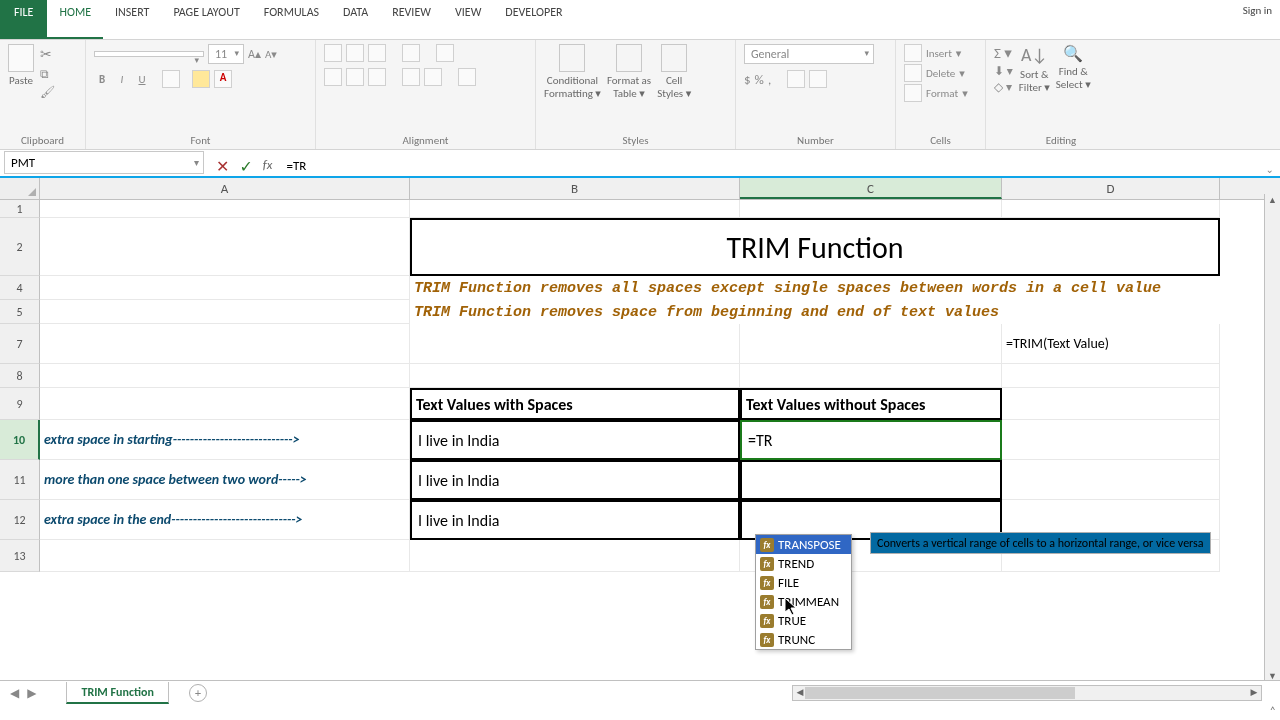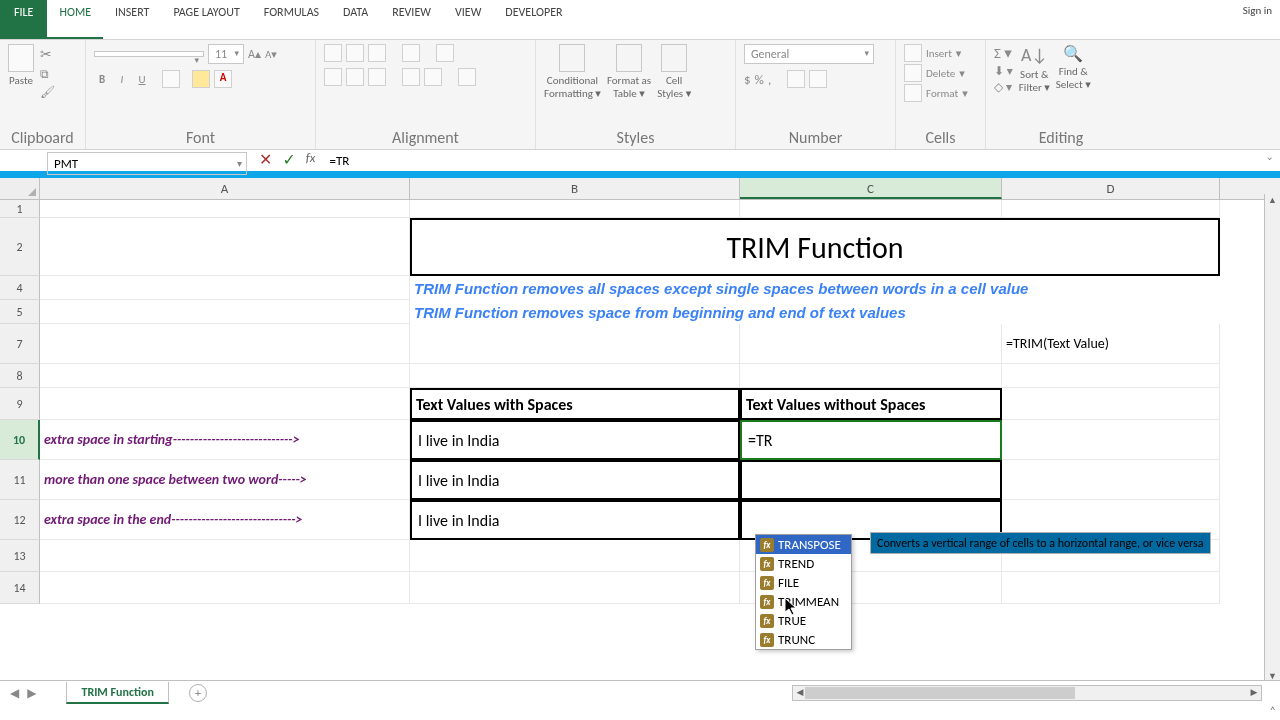--- a/index.html
+++ b/index.html
@@ -9,32 +9,32 @@
 .tab-bar { display: flex; background: #fff; height: 40px; border-bottom: 1px solid #d4d4d4; }
 .file-tab { background: #217346; color: #fff; padding: 5px 14px; font-size: 12px; }
 .ribbon-tab { padding: 5px 12px; font-size: 12px; color: #444; cursor: pointer; }
 .ribbon-tab.active { color: #217346; border-bottom: 2px solid #217346; }
 .signin { margin-left: auto; padding: 4px 8px; font-size: 11px; color: #444; }
 
 
 .ribbon { display: flex; background: #f5f5f5; border-bottom: 1px solid #d4d4d4; height: 110px; font-size: 11px; color: #8a8a8a; }
 .group { display: flex; flex-direction: column; border-right: 1px solid #e0e0e0; padding: 4px 8px 2px; }
 .group-body { flex: 1; display: flex; align-items: flex-start; gap: 6px; }
-.group-label { text-align: center; font-size: 16px; color: #777; padding-top: 2px; position: relative; }
+.group-label { text-align: center; font-size: 11px; color: #777; padding-top: 2px; position: relative; }
 .btn-stack { display: flex; flex-direction: column; align-items: center; gap: 2px; }
 .big-icon { width: 26px; height: 28px; border: 1px solid #c8c8c8; }
 .label { font-size: 11px; color: #6a6a6a; text-align: center; }
 .mini-row { display: flex; gap: 4px; align-items: center; }
 .mini-btn { width: 18px; height: 18px; border: 1px solid #d0d0d0; background: #fafafa; }
 .dropdown-field { border: 1px solid #c8c8c8; background: #fff; padding: 2px 18px 2px 6px; font-size: 12px; color: #888; position: relative; }
 .dropdown-field::after { content: '▾'; position: absolute; right: 4px; top: 2px; font-size: 9px; color: #888; }
 .collapse-btn { position: absolute; right: 4px; bottom: 2px; font-size: 12px; color: #777; }
 
 
-.formula-row { display: flex; align-items: flex-start; border-bottom: 7px solid #0ea5e9; height: 28px; background: #fff; padding-left: 43px; }
+.formula-row { display: flex; align-items: flex-end; border-bottom: 2px solid #0ea5e9; height: 28px; background: #fff; }
 .name-box { width: 200px; border: 1px solid #c8c8c8; margin: 2px 4px; padding: 3px 6px; font-size: 13px; position: relative; }
 .name-box::after { content: '▾'; position: absolute; right: 4px; top: 4px; font-size: 10px; color: #888; }
 .fx-btns { display: flex; gap: 10px; padding: 0 8px; color: #666; }
 .fx-cancel, .fx-enter { font-size: 16px; color: #a83232; cursor: pointer; }
 .fx-enter { color: #2a7a2a; }
 .fx-label { font-style: italic; font-size: 13px; }
 .formula-input { flex: 1; padding: 3px 6px; font-size: 13px; border: none; }
 .fx-expand { padding: 0 6px; font-size: 10px; color: #888; }
 
 
@@ -48,24 +48,24 @@
 
 .rows { position: relative; }
 .grid-row { display: flex; height: 24px; }
 .grid-row.tall { height: 58px; }
 .grid-row.med { height: 40px; }
 .row-h { width: 40px; background: #f0f0f0; border-right: 1px solid #c0c0c0; border-bottom: 1px solid #d9d9d9; text-align: center; font-size: 12px; color: #555; display: flex; align-items: center; justify-content: center; }
 .row-h.active { background: #d8ebd8; border-right: 2px solid #217346; font-weight: bold; color: #217346; }
 .cell { border-right: 1px solid #e8e8e8; border-bottom: 1px solid #e8e8e8; padding: 2px 4px; font-size: 14px; overflow: visible; white-space: nowrap; display: flex; align-items: center; }
 
 .title-merge { font-size: 30px; font-family: Calibri, sans-serif; justify-content: center; font-weight: 400; border: 2px solid #000 !important; }
-.desc-txt { color: #3b82f6; font-style: italic; font-weight: bold; font-size: 15px; font-family: Liberation Sans, sans-serif; }
+.desc-txt { color: #a16207; font-style: italic; font-weight: bold; font-size: 15px; font-family: Liberation Mono, monospace; }
 .trim-syntax { font-weight: normal; font-size: 14px; }
 .hdr-cell { font-weight: bold; font-size: 16px; border: 2px solid #000 !important; }
-.blue-italic { color: #701a75; font-style: italic; font-weight: bold; font-size: 14px; }
+.blue-italic { color: #0c4a6e; font-style: italic; font-weight: bold; font-size: 14px; }
 .data-cell { border: 2px solid #000 !important; font-size: 16px; padding-left: 6px; }
 .active-cell { border: 2px solid #1a7a1a !important; }
 
 
 .ac-dropdown { position: absolute; left: 755px; top: 334px; background: #fff; border: 1px solid #a0a0a0; font-size: 13px; z-index: 100; box-shadow: 2px 2px 4px rgba(0,0,0,0.2); }
 .ac-item { padding: 2px 10px 2px 4px; display: flex; align-items: center; gap: 4px; cursor: pointer; }
 .ac-item.sel { background: #3067c4; color: #fff; }
 .ac-icon { width: 14px; height: 14px; background: #9a7c2e; border-radius: 2px; display: inline-flex; align-items: center; justify-content: center; font-size: 9px; color: #fff; font-style: italic; font-weight: bold; }
 .ac-tooltip { position: absolute; left: 870px; top: 332px; background: #0369a1; border: 1px solid #b0b0b0; padding: 3px 6px; font-size: 12px; z-index: 99; white-space: nowrap; }
 
@@ -313,27 +313,20 @@
       <div class="cell cC data-cell"></div>
       <div class="cell cD"></div>
     </div>
     <div class="grid-row" style="height:32px">
       <div class="row-h">13</div>
       <div class="cell cA"></div>
       <div class="cell cB"></div>
       <div class="cell cC"></div>
       <div class="cell cD"></div>
     </div>
-    <div class="grid-row" style="height:32px">
-      <div class="row-h">14</div>
-      <div class="cell cA"></div>
-      <div class="cell cB"></div>
-      <div class="cell cC"></div>
-      <div class="cell cD"></div>
-    </div>
 
     <div class="ac-dropdown">
       <div class="ac-item sel">
           <span class="ac-icon">fx</span>
           <span>TRANSPOSE</span>
         </div>
       <div class="ac-item">
           <span class="ac-icon">fx</span>
           <span>TREND</span>
         </div>

